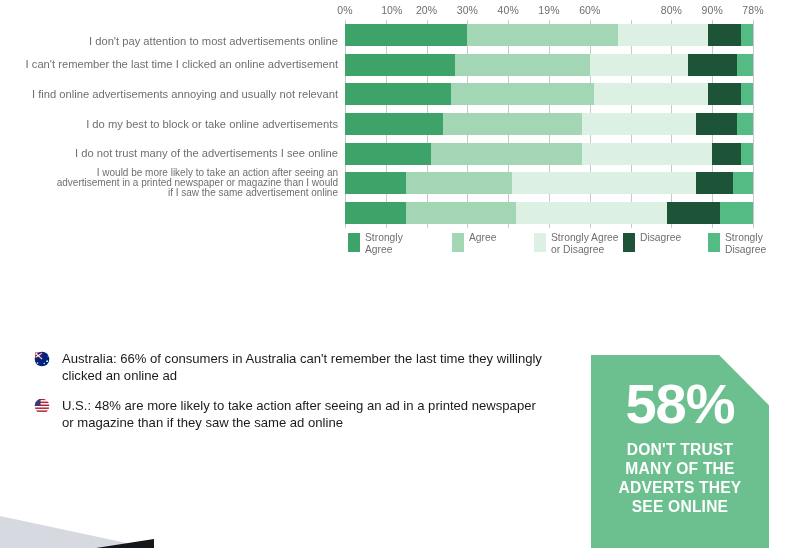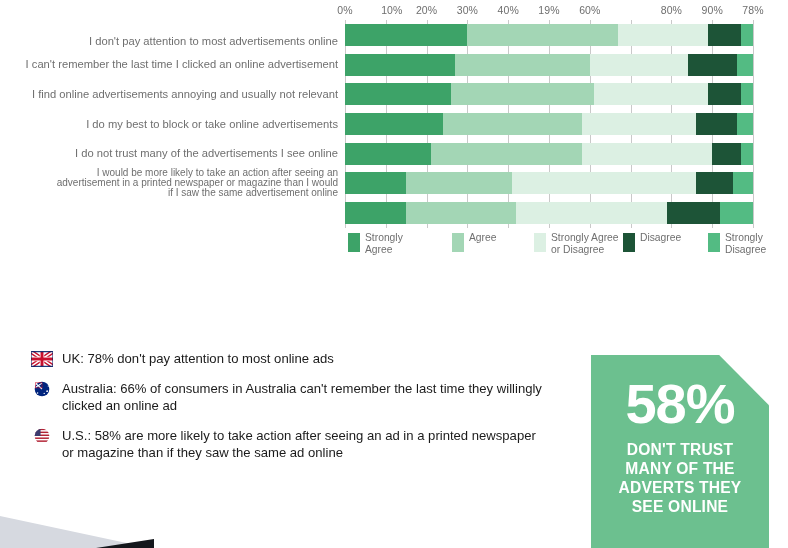--- a/index.html
+++ b/index.html
@@ -256,33 +256,20 @@
         <div class="legend-item" style="position: absolute; left: 360px; top: 0px;">
           <span class="legend-swatch" style="background: rgb(83, 187, 131);"></span>
           <span class="legend-text">Strongly
 Disagree</span>
         </div>
       </div>
   </div>
 
   <div class="findings">
     <div id="findings-list">
-        <div class="finding">
-          <span class="flag"><svg viewBox="0 0 60 40" width="22" height="16">
-              <rect width="60" height="40" fill="#fff"></rect>
-              <path d="M0,0 L60,40 M60,0 L0,40" stroke="#C8102E" stroke-width="12"></path>
-              <path d="M0,0 L60,40 M60,0 L0,40" stroke="#fff" stroke-width="4"></path>
-              <rect x="24" y="0" width="12" height="40" fill="#fff"></rect>
-              <rect x="0" y="14" width="60" height="12" fill="#fff"></rect>
-              <rect x="26" y="0" width="8" height="40" fill="#C8102E"></rect>
-              <rect x="0" y="16" width="60" height="8" fill="#C8102E"></rect>
-              <rect x="0" y="0" width="60" height="40" fill="none" stroke="#012169" stroke-width="3"></rect>
-            </svg></span>
-          <span class="finding-text">UK: 78% don't pay attention to most online ads</span>
-        </div>
         <div class="finding">
           <span class="flag"><svg viewBox="0 0 60 40" width="22" height="16">
               <circle cx="30" cy="20" r="20" fill="#00247D"></circle>
               <path d="M12,4 L30,20 M30,4 L12,16" stroke="#fff" stroke-width="3"></path>
               <rect x="12" y="3" width="18" height="14" fill="none" stroke="#C8102E" stroke-width="1.5"></rect>
               <circle cx="44" cy="26" r="2.4" fill="#fff"></circle>
               <circle cx="36" cy="32" r="1.8" fill="#fff"></circle>
               <circle cx="47" cy="12" r="1.6" fill="#fff"></circle>
               <circle cx="18" cy="31" r="2" fill="#fff"></circle>
             </svg></span>
@@ -296,21 +283,21 @@
               <g clip-path="url(#usc)">
                 <rect width="60" height="40" fill="#fff"></rect>
                 <rect y="0" width="60" height="4" fill="#B22234"></rect>
                 <rect y="8" width="60" height="4" fill="#B22234"></rect>
                 <rect y="16" width="60" height="4" fill="#B22234"></rect>
                 <rect y="24" width="60" height="4" fill="#B22234"></rect>
                 <rect y="32" width="60" height="4" fill="#B22234"></rect>
                 <rect x="0" y="0" width="26" height="20" fill="#3C3B6E"></rect>
               </g>
             </svg></span>
-          <span class="finding-text">U.S.: 58% are more likely to take action after seeing an ad in a printed newspaper or magazine than if they saw the same ad online</span>
+          <span class="finding-text">U.S.: 48% are more likely to take action after seeing an ad in a printed newspaper or magazine than if they saw the same ad online</span>
         </div>
       </div>
   </div>
 
   <div class="callout">
     <div class="callout-number">58%</div>
     <div class="callout-sub">DON'T TRUST
 MANY OF THE
 ADVERTS THEY
 SEE ONLINE</div>

